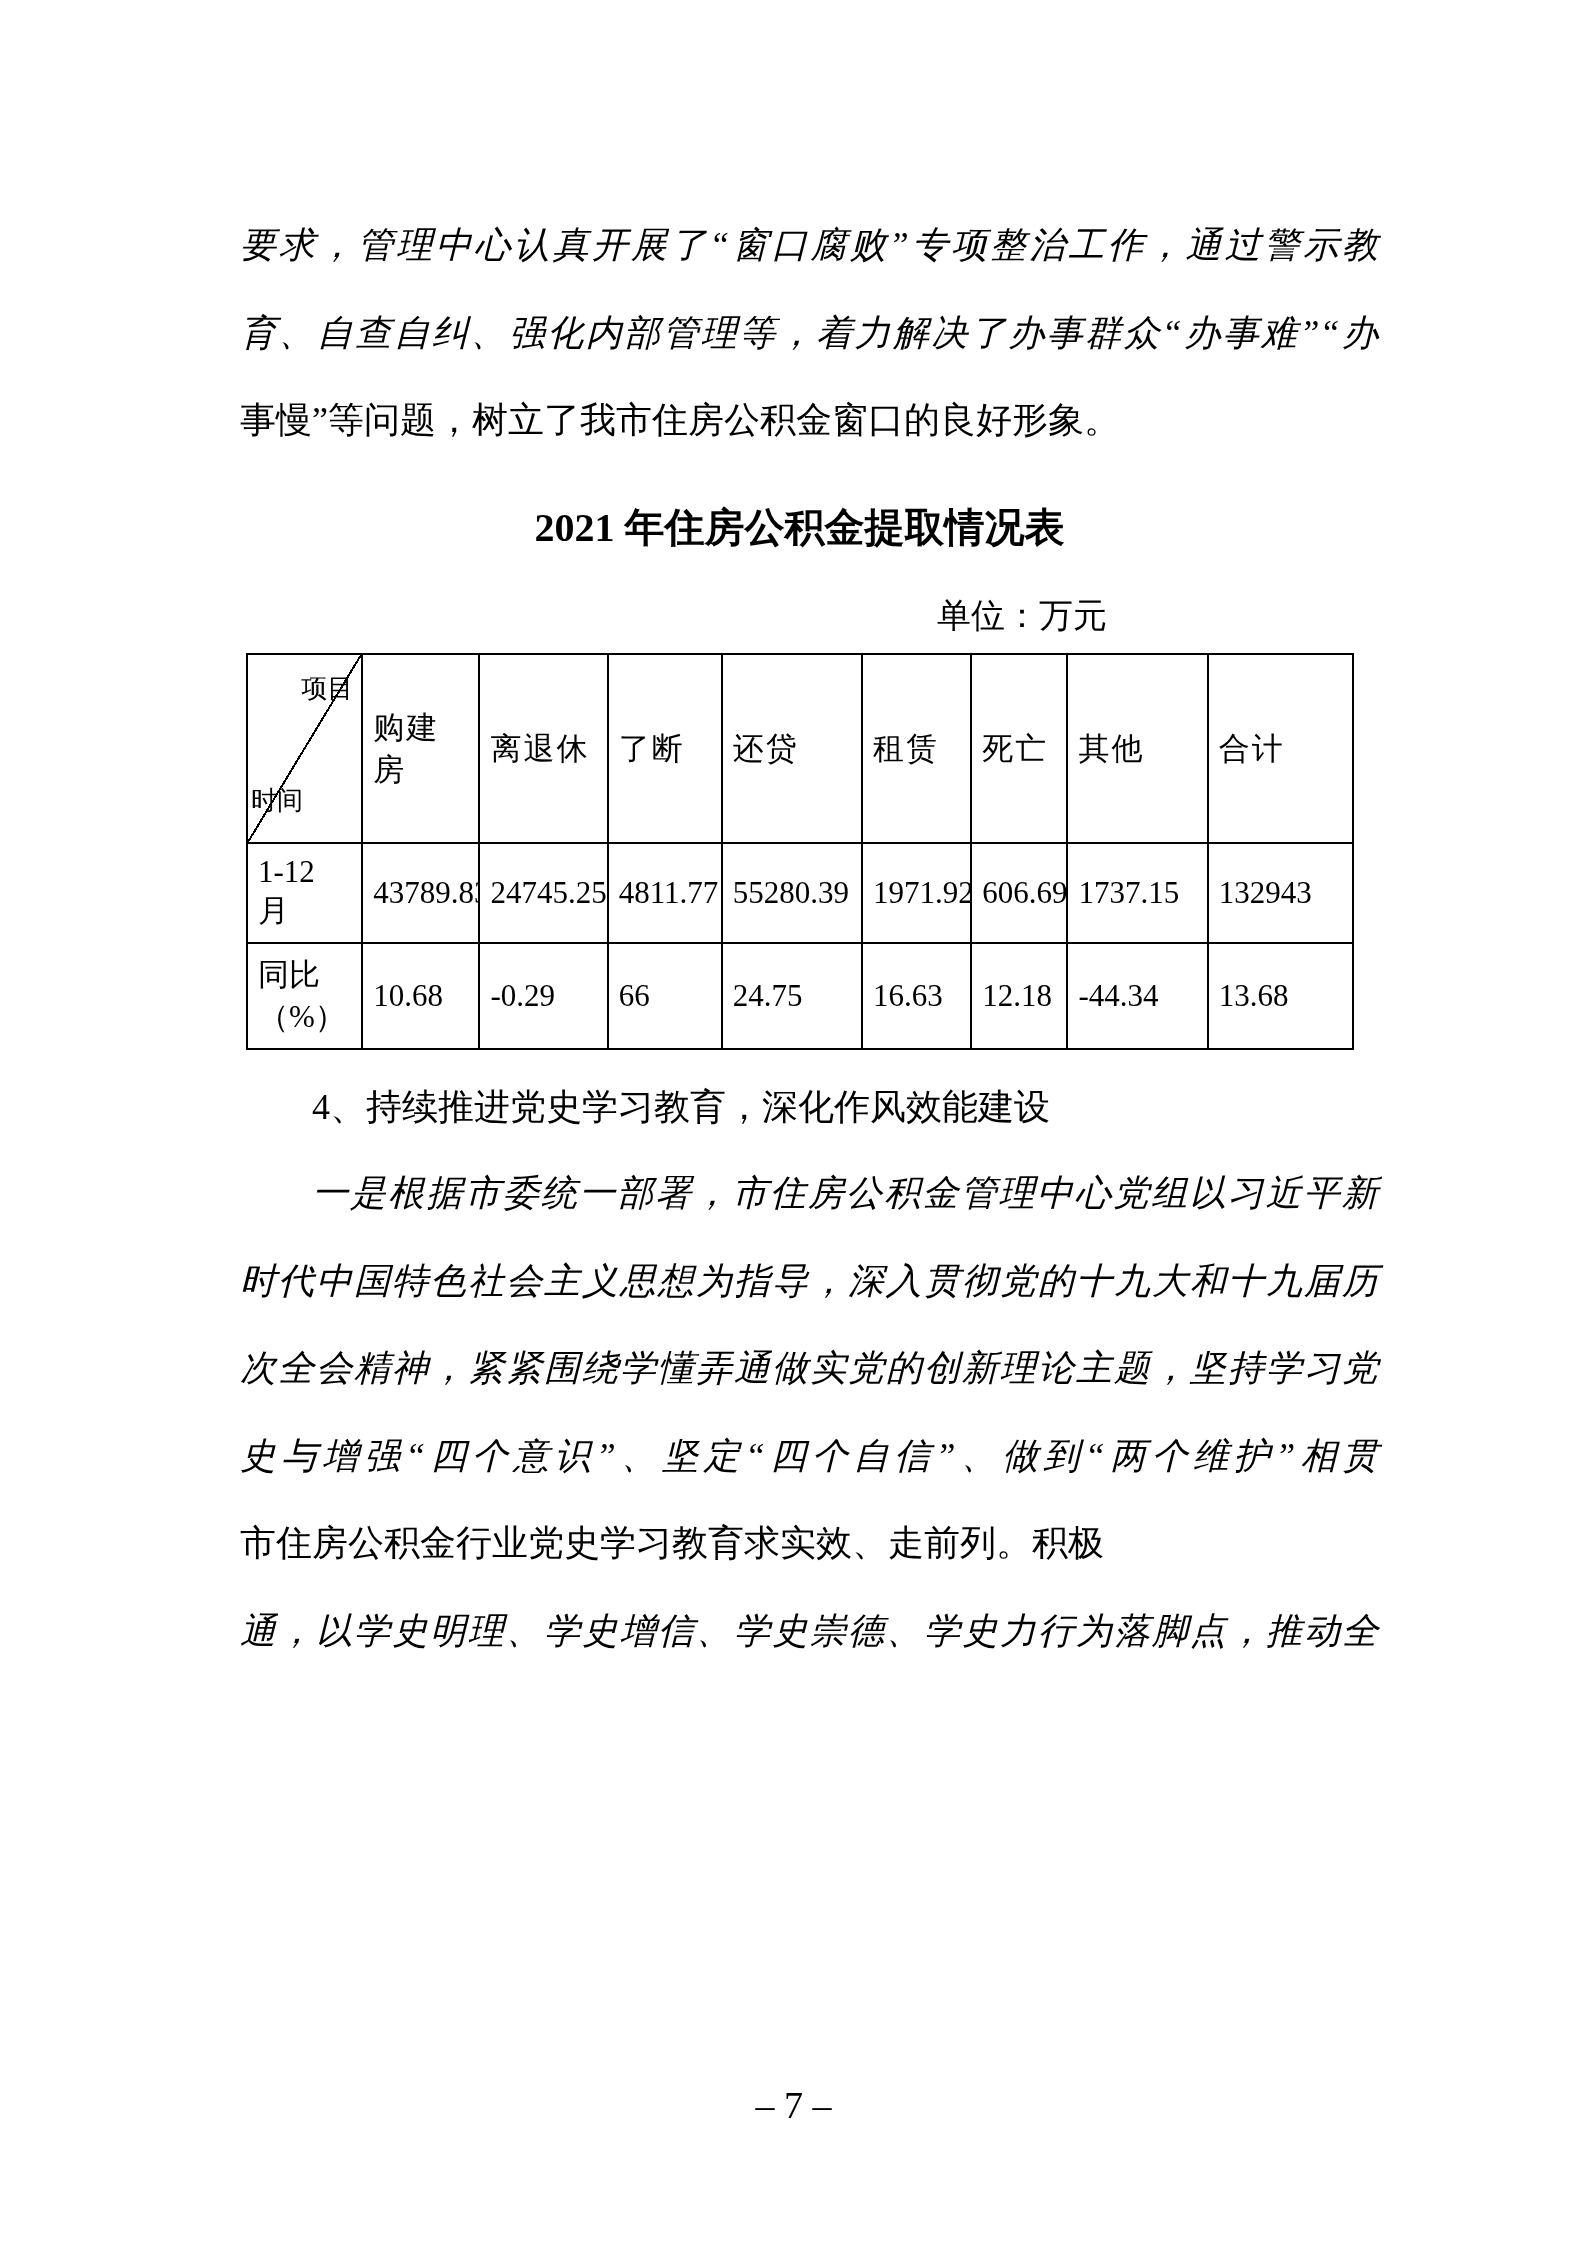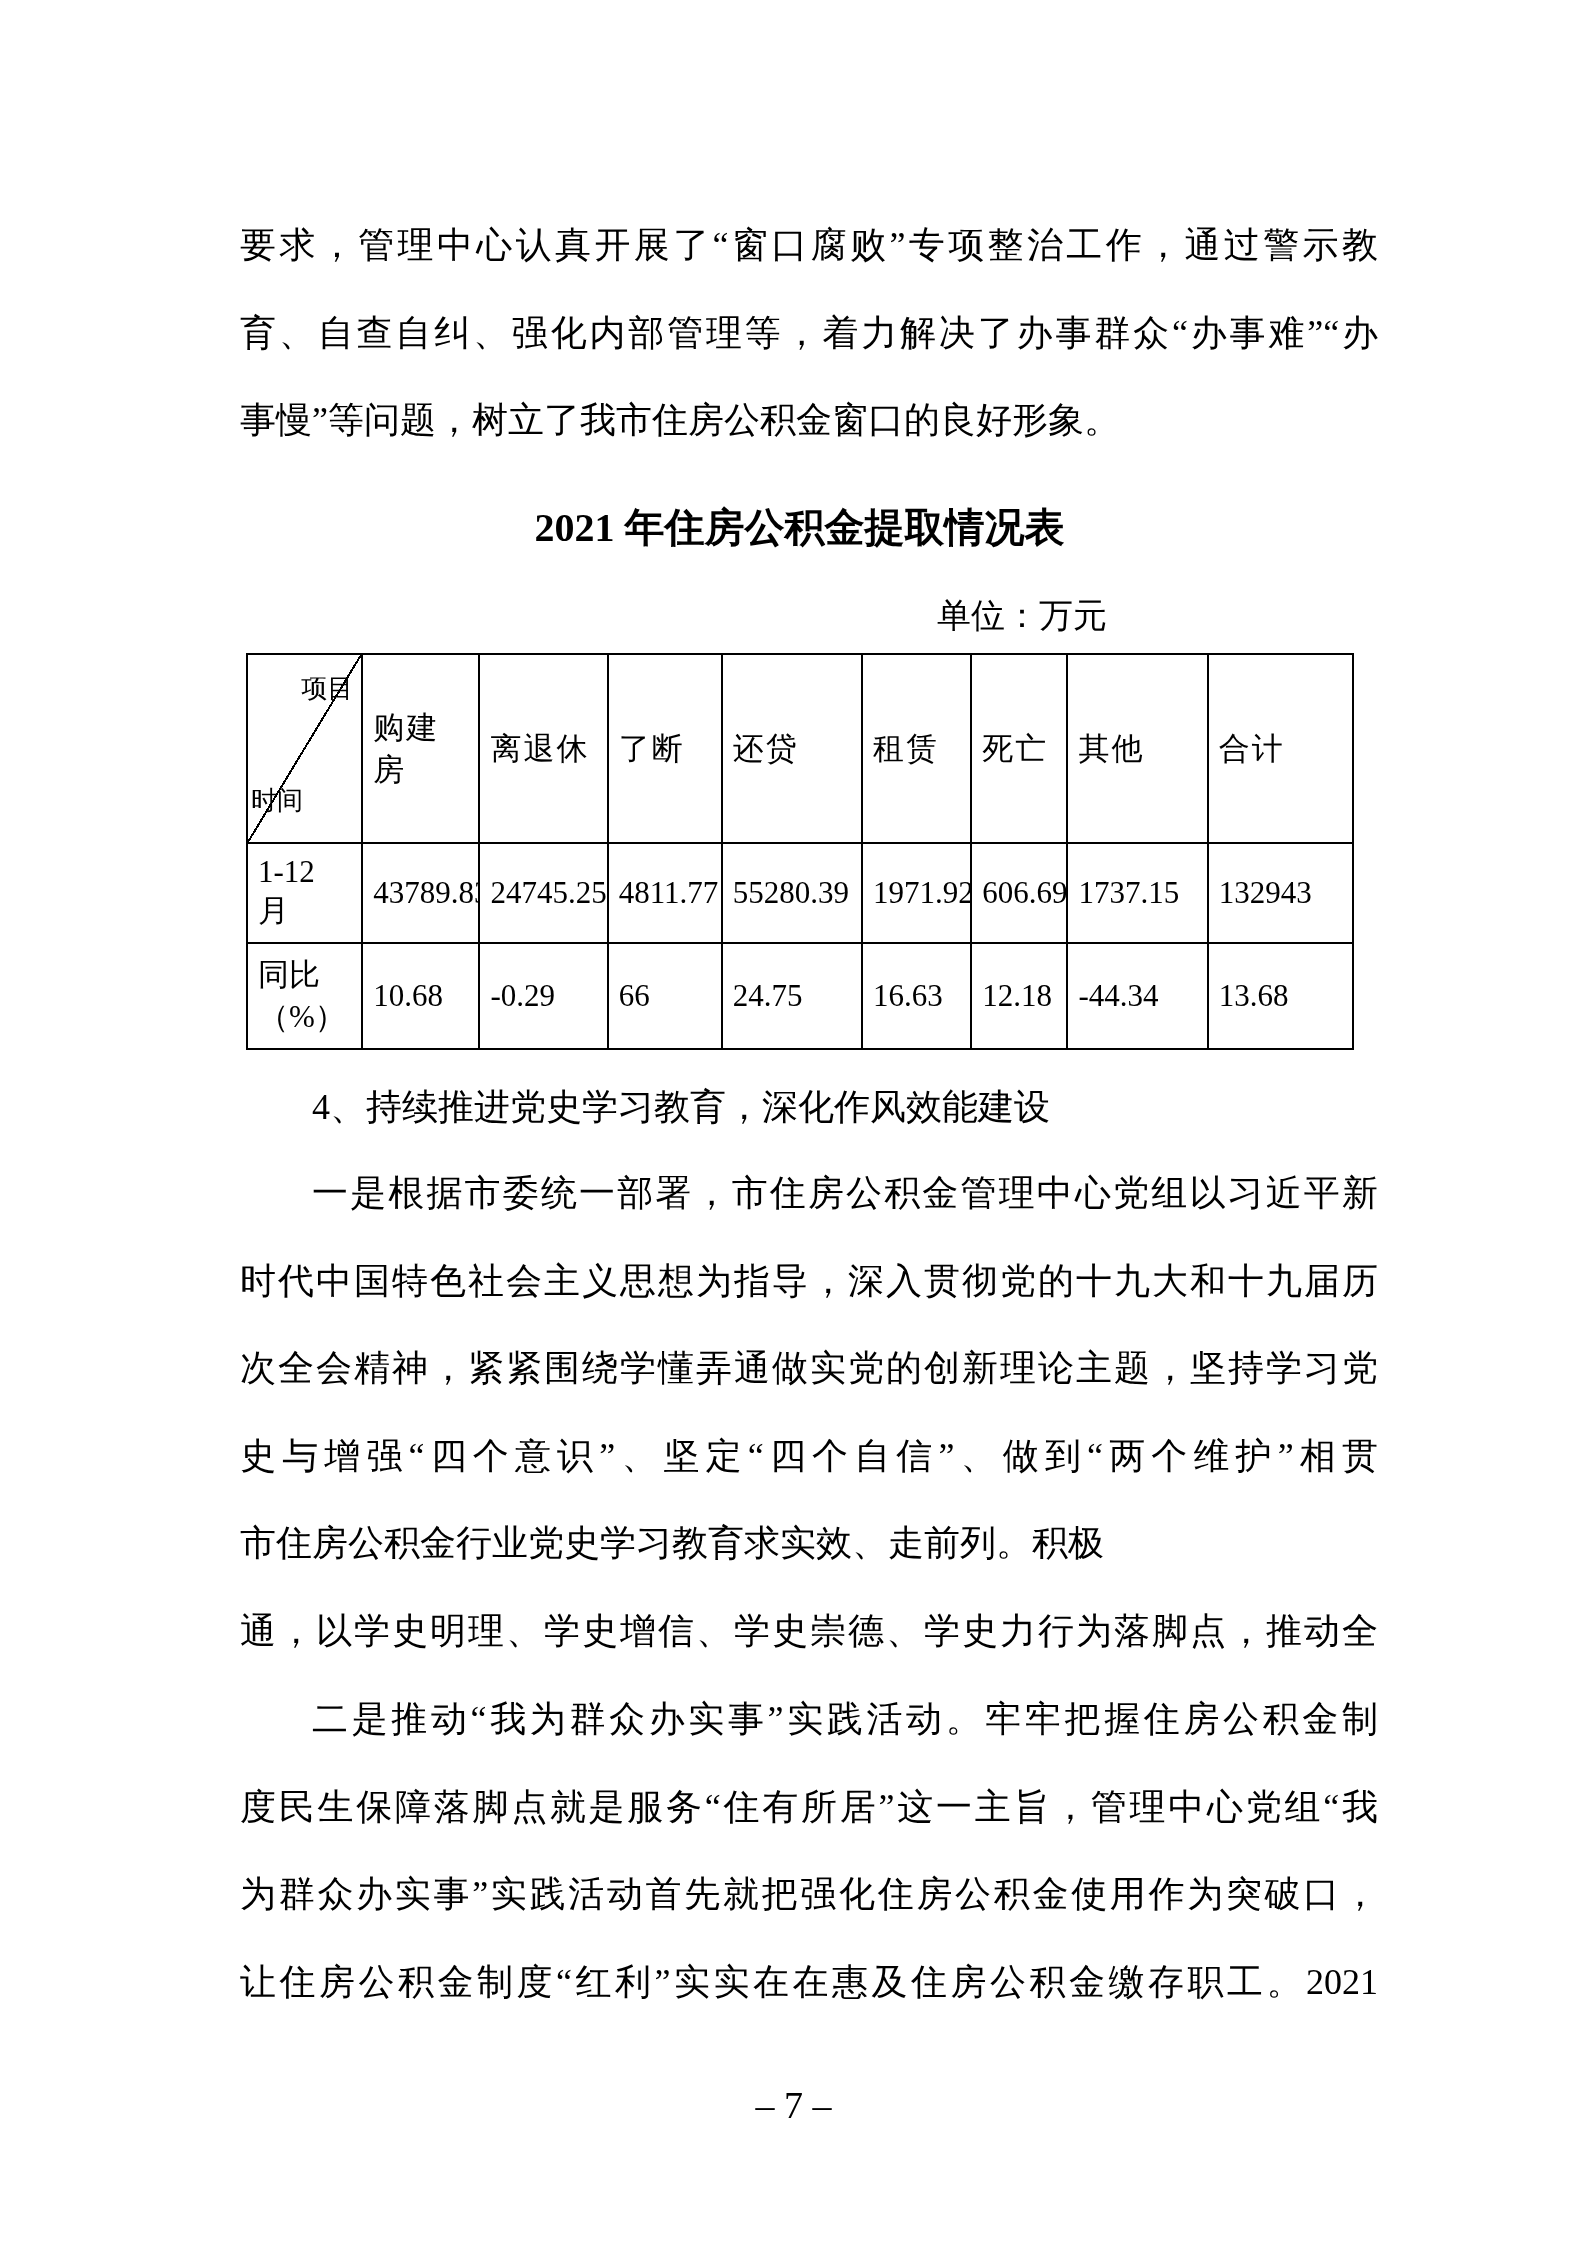--- a/index.html
+++ b/index.html
@@ -24,20 +24,21 @@
     font-size: 36px;
     line-height: 87.5px;
     height: 87.5px;
     white-space: nowrap;
   }
   .line.just {
     white-space: normal;
     text-align: justify;
     text-align-last: justify;
     text-justify: inter-character;
+    font-style: italic;
   }
   .line.indent { padding-left: 72px; }
   .line.indent.just { padding-left: 0; text-indent: 72px; }
 
   
   .table-title {
     position: absolute;
     top: 484px; left: 0;
     width: 1587px;
     text-align: center;
@@ -190,22 +191,16 @@
 
   <div class="textblock" style="top:1150px">
     <div class="line indent just">一是根据市委统一部署，市住房公积金管理中心党组以习近平新</div>
     <div class="line just">时代中国特色社会主义思想为指导，深入贯彻党的十九大和十九届历</div>
     <div class="line just">次全会精神，紧紧围绕学懂弄通做实党的创新理论主题，坚持学习党</div>
     <div class="line just">史与增强“四个意识”、坚定“四个自信”、做到“两个维护”相贯</div>
     <div class="line">市住房公积金行业党史学习教育求实效、走前列。积极</div>
     <div class="line just">通，以学史明理、学史增信、学史崇德、学史力行为落脚点，推动全</div>
   </div>
 
-  <div class="textblock" style="top:1676px">
-    <div class="line indent just">二是推动“我为群众办实事”实践活动。牢牢把握住房公积金制</div>
-    <div class="line just">度民生保障落脚点就是服务“住有所居”这一主旨，管理中心党组“我</div>
-    <div class="line just">为群众办实事”实践活动首先就把强化住房公积金使用作为突破口，</div>
-    <div class="line just">让住房公积金制度“红利”实实在在惠及住房公积金缴存职工。2021</div>
-  </div>
 
   <div class="page-number">– 7 –</div>
 
 </div>
 
 </body></html>

